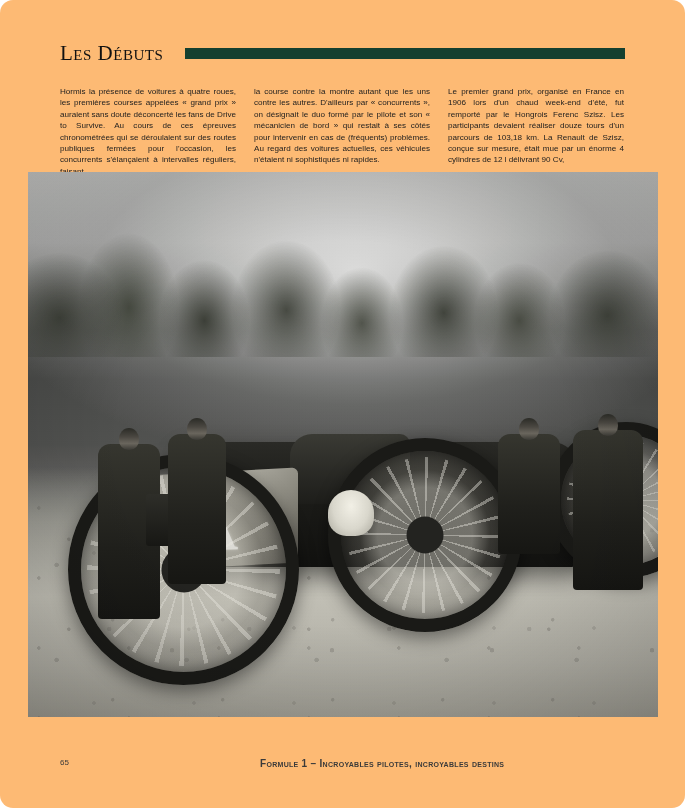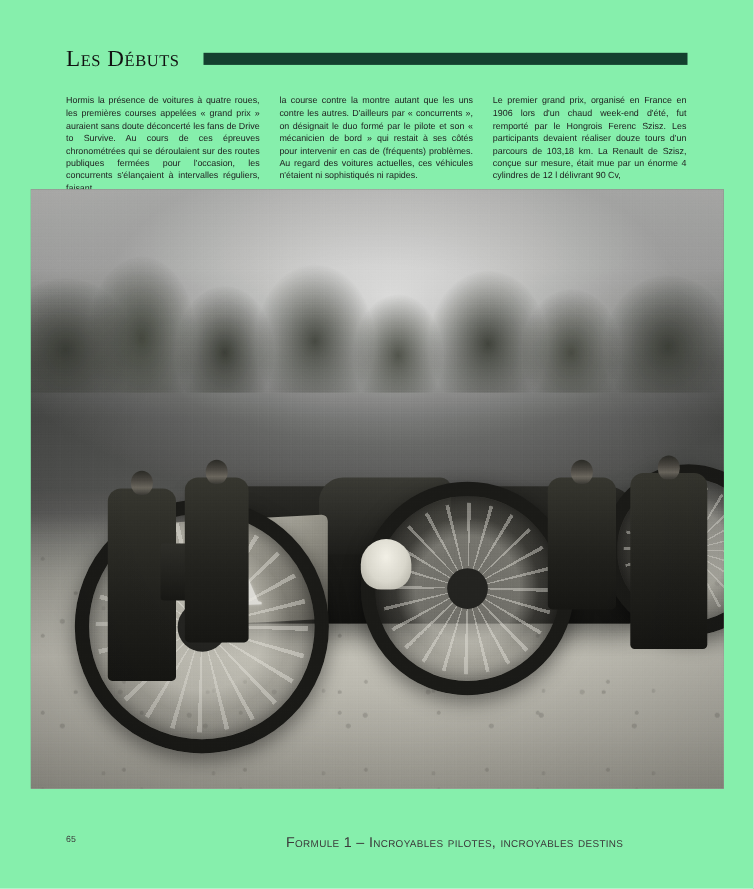--- a/index.html
+++ b/index.html
@@ -11,21 +11,22 @@
     height: 808px;
     background: #ffffff;
     font-family: "Liberation Sans", sans-serif;
     color: #1a1a1a;
     overflow: hidden;
   }
   .page {
     position: relative;
     width: 685px;
     height: 808px;
-    background: #86efac;
+    background: #fdba74;
+    border-radius: 13px;
   }
 
   
   .header {
     position: absolute;
     left: 60px;
     top: 38px;
     width: 565px;
     height: 30px;
     display: flex;
@@ -275,24 +276,25 @@
     position: absolute;
     left: 0;
     top: 0;
     font-size: 8px;
     color: #3a3a3a;
   }
   .footer-title {
     position: absolute;
     left: 200px;
     top: 0;
-    font-size: 13px;
+    font-size: 10px;
     color: #3a3a3a;
     letter-spacing: 0.3px;
     font-variant: small-caps;
+    font-weight: bold;
   }
 </style>
 </head>
 <body>
 
 <div class="page">
 
   <div class="header">
     <div class="chapter-title">Les débuts</div>
     <div class="title-rule"></div>

